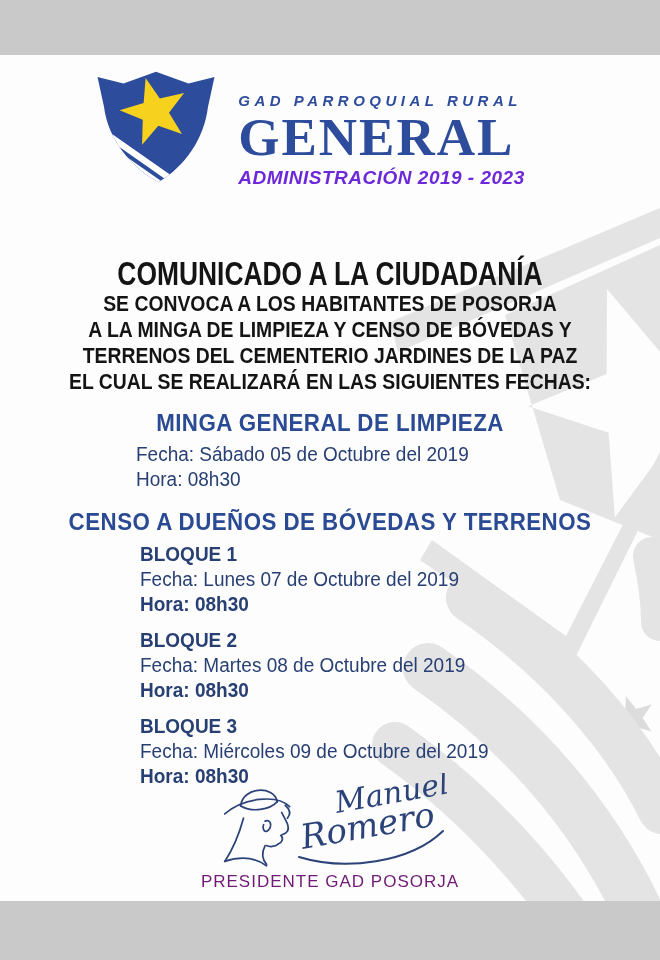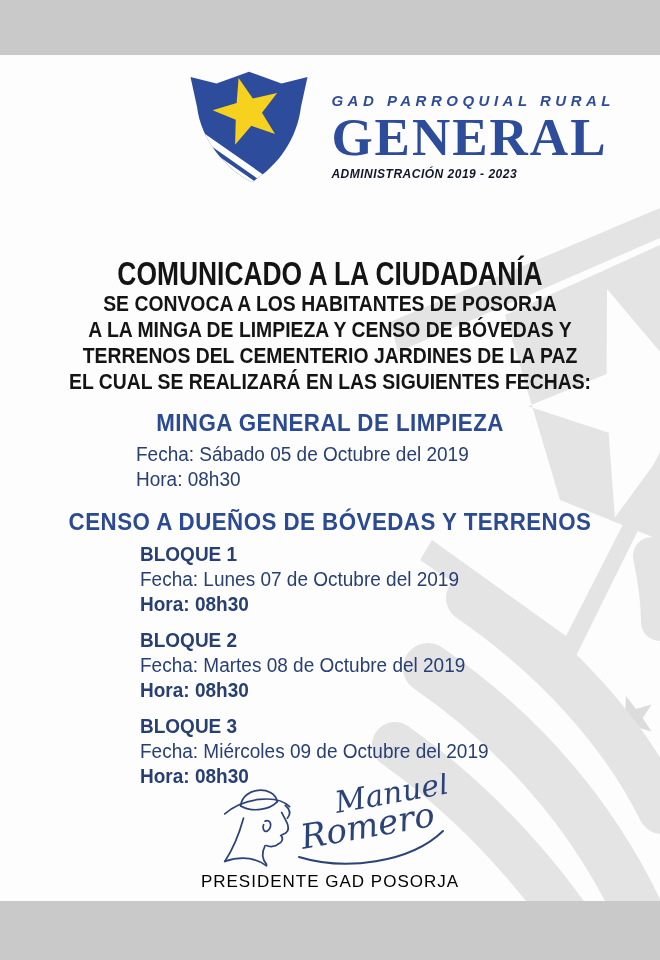--- a/index.html
+++ b/index.html
@@ -4,44 +4,44 @@
 <style>
   html,body{margin:0;padding:0;background:#ffffff;}
   .poster{position:relative;width:660px;height:960px;overflow:hidden;background:#fdfdfd;
           font-family:"Liberation Sans",sans-serif;}
   .wm{position:absolute;inset:0;z-index:0;pointer-events:none;}
   .content{position:absolute;inset:0;z-index:1;}
   .band{position:absolute;left:0;width:660px;background:#c9c9c9;z-index:2;}
   .band.top{top:0;height:55px;}
   .band.bottom{top:901px;height:59px;}
 
-  .logo-block{position:absolute;top:60px;left:0;width:615px;display:flex;justify-content:flex-end;gap:16px;}
+  .logo-block{position:absolute;top:60px;left:0;width:615px;display:flex;justify-content:center;gap:16px;}
   .shield{width:132px;height:130px;flex:0 0 auto;}
   .logo-text{padding-top:32px;text-align:left;}
   .org-type{color:#2d4c9b;font-weight:bold;font-style:italic;font-size:15px;letter-spacing:4.5px;}
   .org-name{color:#2d4c9b;font-family:"Liberation Serif",serif;font-weight:bold;font-size:53px;
             line-height:56px;letter-spacing:2px;}
-  .admin{color:#0f172a;font-weight:bold;font-style:italic;font-size:12px;letter-spacing:.5px;margin-top:2px;}
+  .admin{color:#6d28d9;font-weight:bold;font-style:italic;font-size:19px;letter-spacing:.5px;margin-top:2px;}
 
   .center{position:absolute;left:0;right:0;text-align:center;}
   .title{top:233px;color:#141414;font-weight:bold;font-size:33px;transform:scaleX(.80);}
   .intro{top:291px;color:#141414;font-weight:bold;font-size:22px;line-height:26px;transform:scaleX(.88);}
   .h-blue{color:#2b4a94;font-weight:bold;font-size:24px;letter-spacing:.5px;transform:scaleX(.93);}
   .minga-heading{top:409px;}
   .censo-heading{top:508px;}
 
   .details{position:absolute;color:#273f73;font-size:20px;line-height:25px;text-align:left;
            transform:scaleX(.95);transform-origin:0 0;}
   .minga-details{top:442px;left:136px;}
   .bloques{top:542px;left:140px;}
   .bloque{margin-bottom:11px;}
   .bloque-label{font-weight:bold;}
 
   .sig-svg{position:absolute;top:773px;left:195px;width:290px;height:100px;}
-  .presidente{top:872px;color:#000000;font-size:17px;letter-spacing:1px;}
+  .presidente{top:872px;color:#701a75;font-size:17px;letter-spacing:1px;}
 </style>
 </head>
 <body>
 
 <div class="poster">
 
   <svg class="wm" viewBox="0 0 660 960" aria-hidden="true">
     <g fill="#e4e4e4">
       <path d="M390,322 L660,208 L660,238 L398,352 Z"></path>
       <path fill-rule="evenodd" d="M505,315 L660,245 L660,540 L560,500 Z

